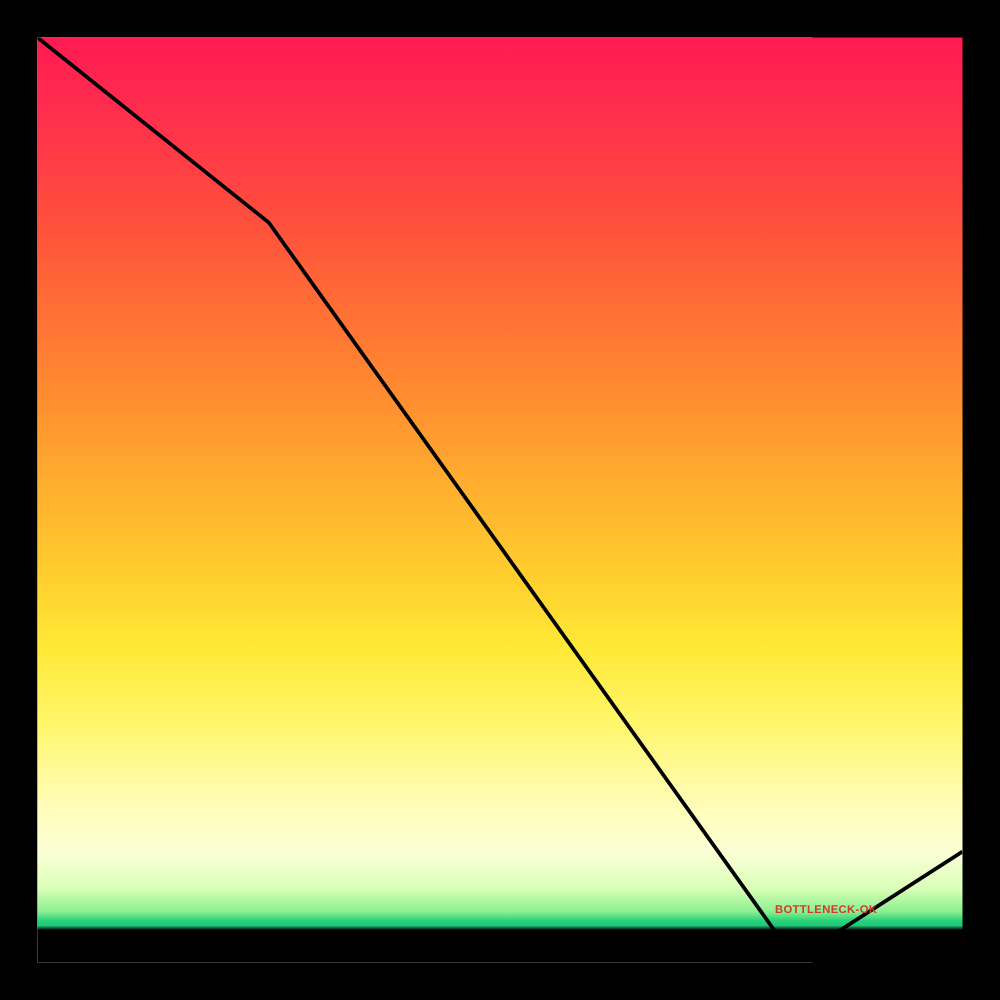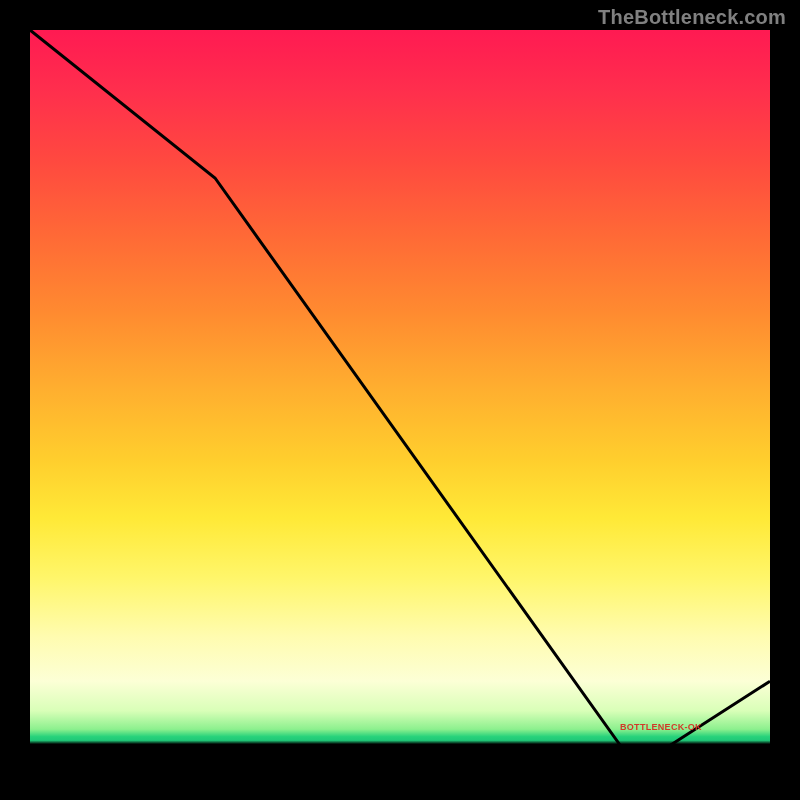--- a/index.html
+++ b/index.html
@@ -81,21 +81,20 @@
     color: #d13a2a;
     letter-spacing: 0.3px;
     white-space: nowrap;
   }
 </style>
 </head>
 <body>
 
 <div class="stage">
 
-  <div class="watermark">TheBottleneck.com</div>
 
   <div class="plot-frame">
     <div class="gradient"></div>
 
     <svg class="curve" viewBox="0 0 740 740" preserveAspectRatio="none">
 
       <rect x="0" y="0" width="740" height="740" fill="none" stroke="none"></rect>
 
       <path id="curve-path" class="axis-line" d="M0.0 0.0 L185.0 148.0 L592.0 717.8 L636.4 717.8 L740.0 651.2"></path>
     </svg>

